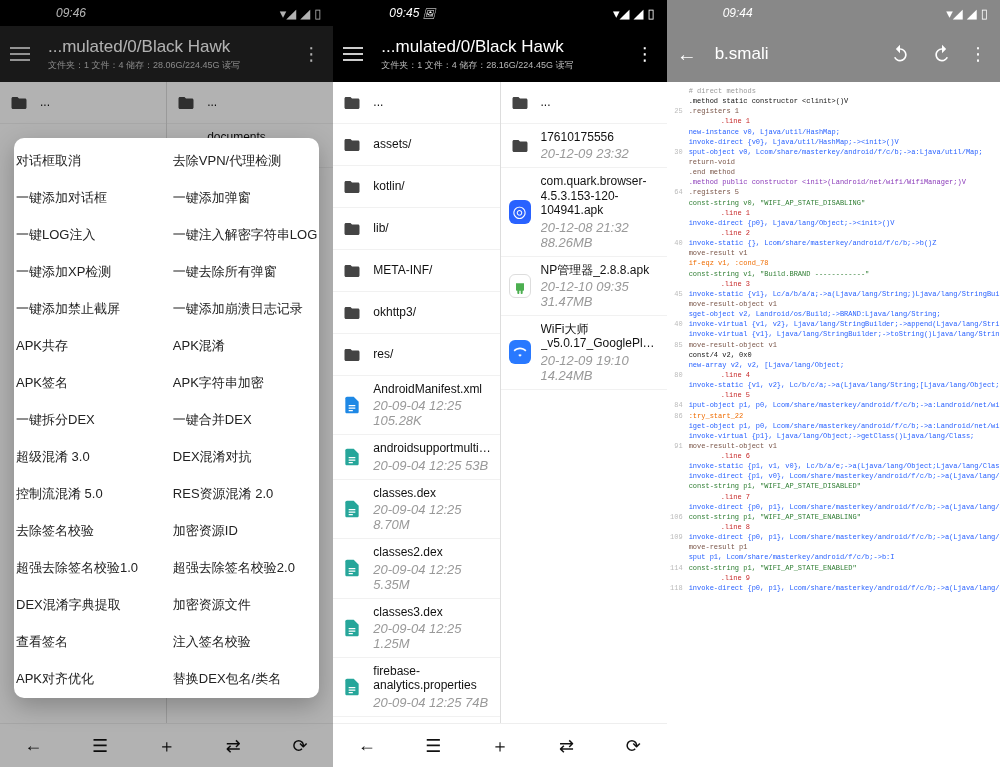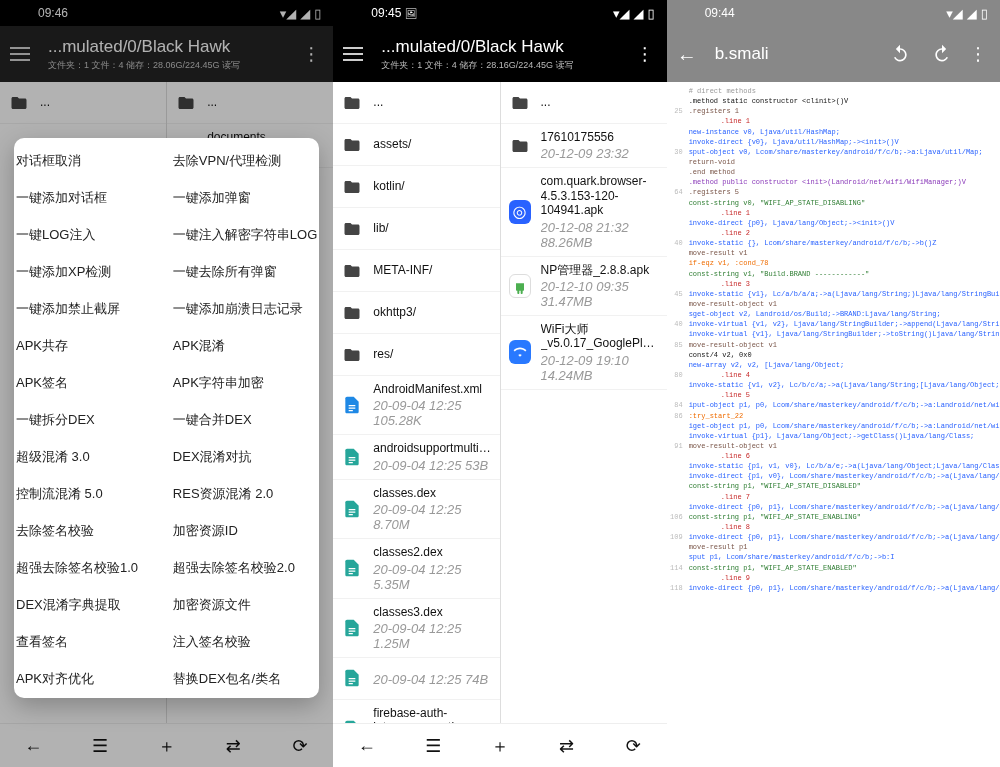--- a/index.html
+++ b/index.html
@@ -5,21 +5,21 @@
   * { margin: 0; padding: 0; box-sizing: border-box; }
   html, body { width: 1000px; height: 767px; font-family: "Helvetica Neue", Arial, "PingFang SC", "Microsoft YaHei", sans-serif; background:#222; overflow:hidden; }
   .wrap { display:flex; width:1000px; height:767px; }
   .phone { position:relative; width:333.33px; height:767px; background:#fff; overflow:hidden; display:flex; flex-direction:column; }
   .phone:nth-child(2){ width:333.33px; }
   .phone:last-child{ width:333.33px; }
 
   
   .status { height:26px; background:#000; color:#fff; display:flex; align-items:center; padding:0 12px; font-size:12px; font-weight:500; justify-content:space-between;}
   .status.light { background:#888; }
-  .status .time { margin-left:26px; }
+  .status .time { margin-left:44px;font-style:italic; }
   .status .right { display:flex; gap:4px; align-items:center; font-size:13px; }
   .status .right span { display:inline-flex; }
 
   
   .toolbar { height:56px; background:#000; color:#fff; display:flex; align-items:center; padding:0 10px; gap:14px;}
   .toolbar.light { background:#888; }
   .toolbar .menu-btn { width:24px; height:24px; display:flex; flex-direction:column; justify-content:center; gap:4px; cursor:pointer;}
   .toolbar .menu-btn div { height:2px; background:#ccc; width:20px;}
   .toolbar .title-block { flex:1; overflow:hidden;}
   .toolbar .ttl { font-size:17px; font-weight:500; white-space:nowrap; overflow:hidden; text-overflow:ellipsis;}
@@ -338,20 +338,21 @@
             </div>
           </div>
           <div class="row">
             <div class="icon">
               <svg width="20" height="22" viewBox="0 0 24 24">
                 <path fill="#26a69a" d="M14 2H6c-1.1 0-2 .9-2 2v16c0 1.1.9 2 2 2h12c1.1 0 2-.9 2-2V8l-6-6z"></path>
                 <path fill="#fff" d="M8 12h8v1.5H8zM8 15h8v1.5H8zM8 18h5v1.5H8z"></path>
               </svg>
             </div>
             <div class="info">
+              <div class="name">firebase-analytics.properties</div>
               <div class="meta">20-09-04 12:25  74B</div>
             </div>
           </div>
           <div class="row">
             <div class="icon">
               <svg width="20" height="22" viewBox="0 0 24 24">
                 <path fill="#26a69a" d="M14 2H6c-1.1 0-2 .9-2 2v16c0 1.1.9 2 2 2h12c1.1 0 2-.9 2-2V8l-6-6z"></path>
                 <path fill="#fff" d="M8 12h8v1.5H8zM8 15h8v1.5H8zM8 18h5v1.5H8z"></path>
               </svg>
             </div>

